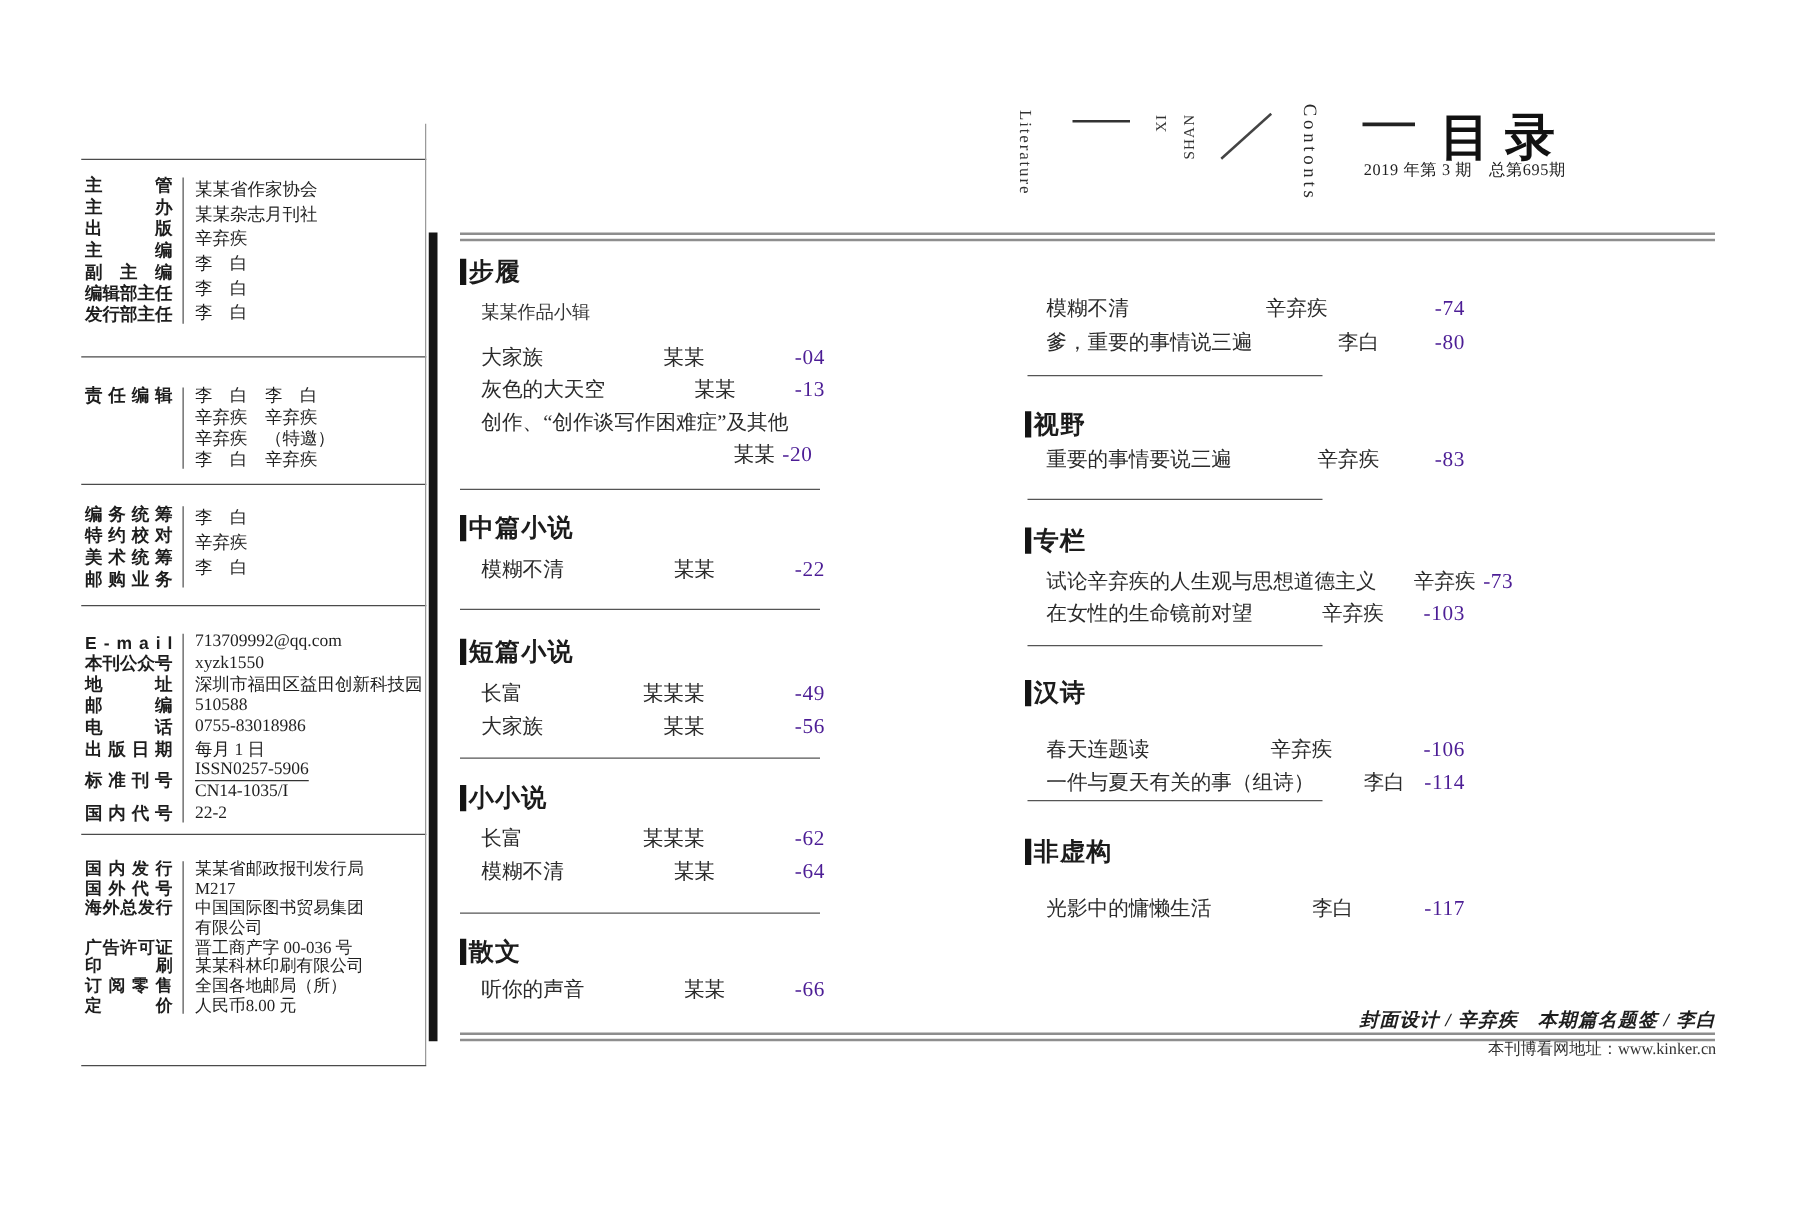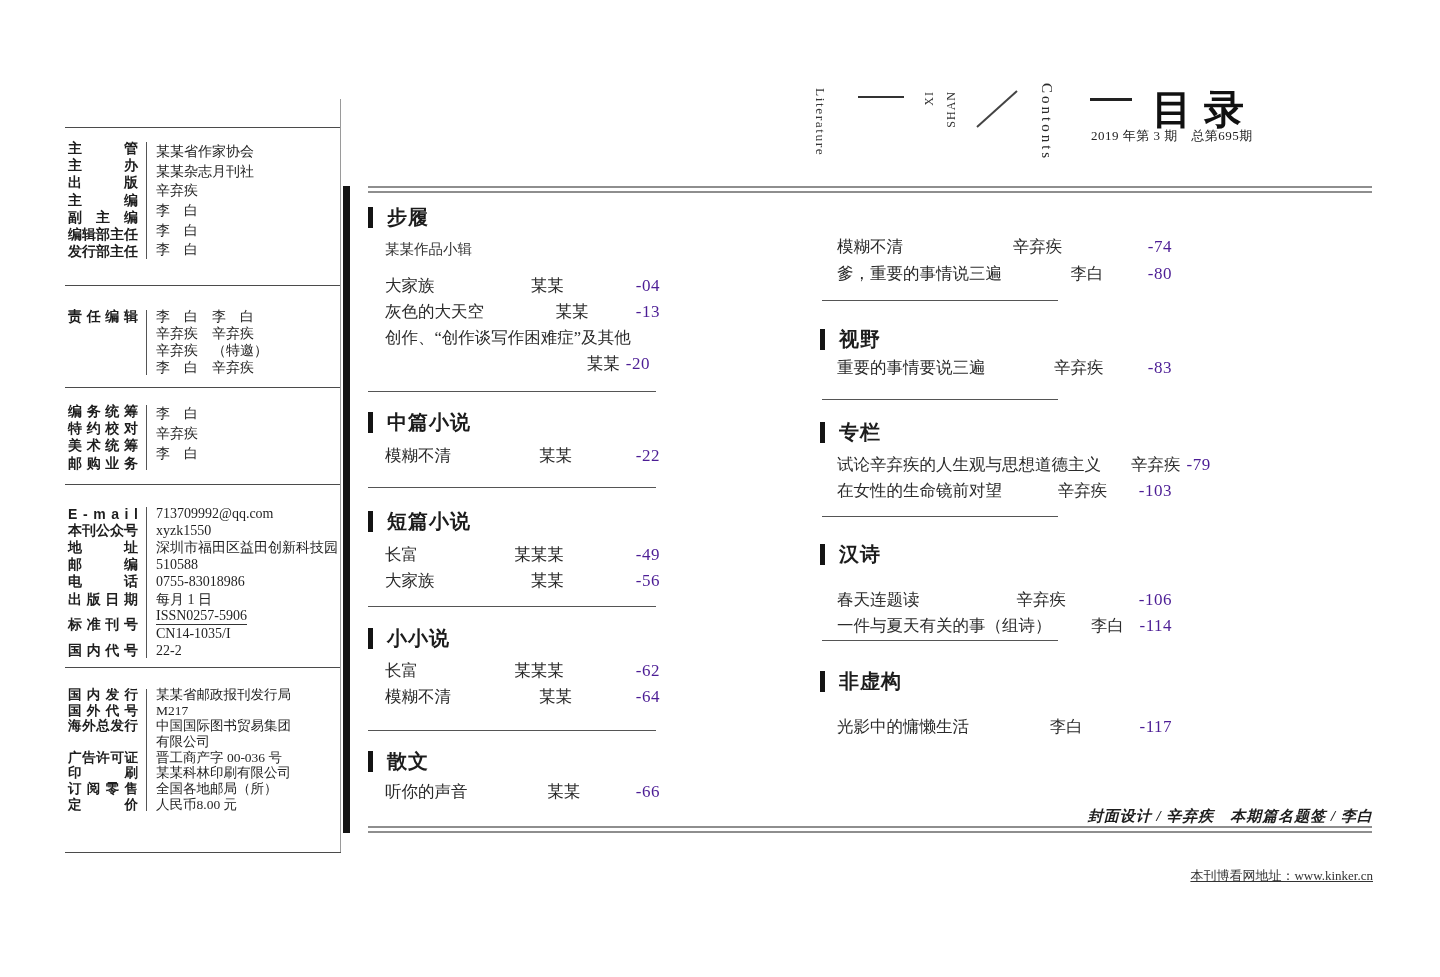--- a/index.html
+++ b/index.html
@@ -64,21 +64,21 @@
   .dbl-line{
     position:absolute;left:368px;width:1004px;height:3px;
     border-top:2px solid #8e8e8e;border-bottom:2px solid #8e8e8e;
   }
   .divider-l{position:absolute;left:368px;width:288px;height:1px;background:#555;}
   .divider-r{position:absolute;left:822px;width:236px;height:1px;background:#555;}
 
   .sec{position:absolute;}
   .sec-lcol{left:368px;width:292px;}
   .sec-rcol{left:820px;width:352px;}
-  .sec-h{display:flex;align-items:center;gap:14px;height:24px;}
+  .sec-h{display:flex;align-items:center;gap:2px;height:24px;}
   .sec-bar{width:5px;height:21px;background:#141414;flex-shrink:0;}
   .sec-t{
     font-family:"Liberation Sans","DejaVu Sans",sans-serif;
     font-weight:700;font-size:20px;color:#1c1c1c;letter-spacing:1px;
   }
   .sub{font-size:14.5px;color:#333;margin:11px 0 12px 17px;height:20px;}
   .items{margin-left:17px;}
   .item{
     font-size:16.5px;color:#2b2b2b;white-space:nowrap;
     height:26px;display:flex;align-items:center;justify-content:space-between;
@@ -88,21 +88,21 @@
   .item-right{justify-content:flex-end;padding-right:10px;}
   .mt13{margin-top:13px;} .mt9{margin-top:9px;} .mt8{margin-top:8px;}
   .mt6{margin-top:6px;} .mt4{margin-top:4px;} .mt7{margin-top:21px;}
   .rows27 .item{height:27px;}
 
   
   .credit{
     right:67px;top:807px;font-size:15px;font-style:italic;font-weight:700;
     letter-spacing:1px;color:#1e1e1e;white-space:nowrap;
   }
-  .website{right:67px;top:867px;font-size:13px;color:#333;white-space:nowrap;text-decoration:underline;}
+  .website{right:67px;top:830px;font-size:13px;color:#333;white-space:nowrap;}
   .slash-wrap{left:976px;top:90px;}
 </style>
 </head>
 <body>
 
 <div>
   <div class="hrule" style="top:127px"></div>
   <div class="hrule" style="top:285px"></div>
   <div class="hrule" style="top:387px"></div>
   <div class="hrule" style="top:484px"></div>
@@ -494,21 +494,21 @@
 
   <div class="sec sec-rcol" style="top:420px">
     <div class="sec-h">
       <span class="sec-bar"></span>
       <span class="sec-t">专栏</span>
     </div>
     <div class="items mt8">
       <div class="item">
         <span class="it">试论辛弃疾的人生观与思想道德主义</span>
         <span class="ia">辛弃疾</span>
-        <span class="ip">-79</span>
+        <span class="ip">-73</span>
       </div>
       <div class="item">
         <span class="it">在女性的生命镜前对望</span>
         <span class="ia">辛弃疾</span>
         <span class="ip">-103</span>
       </div>
     </div>
   </div>
 
   <div class="sec sec-rcol" style="top:542px">

